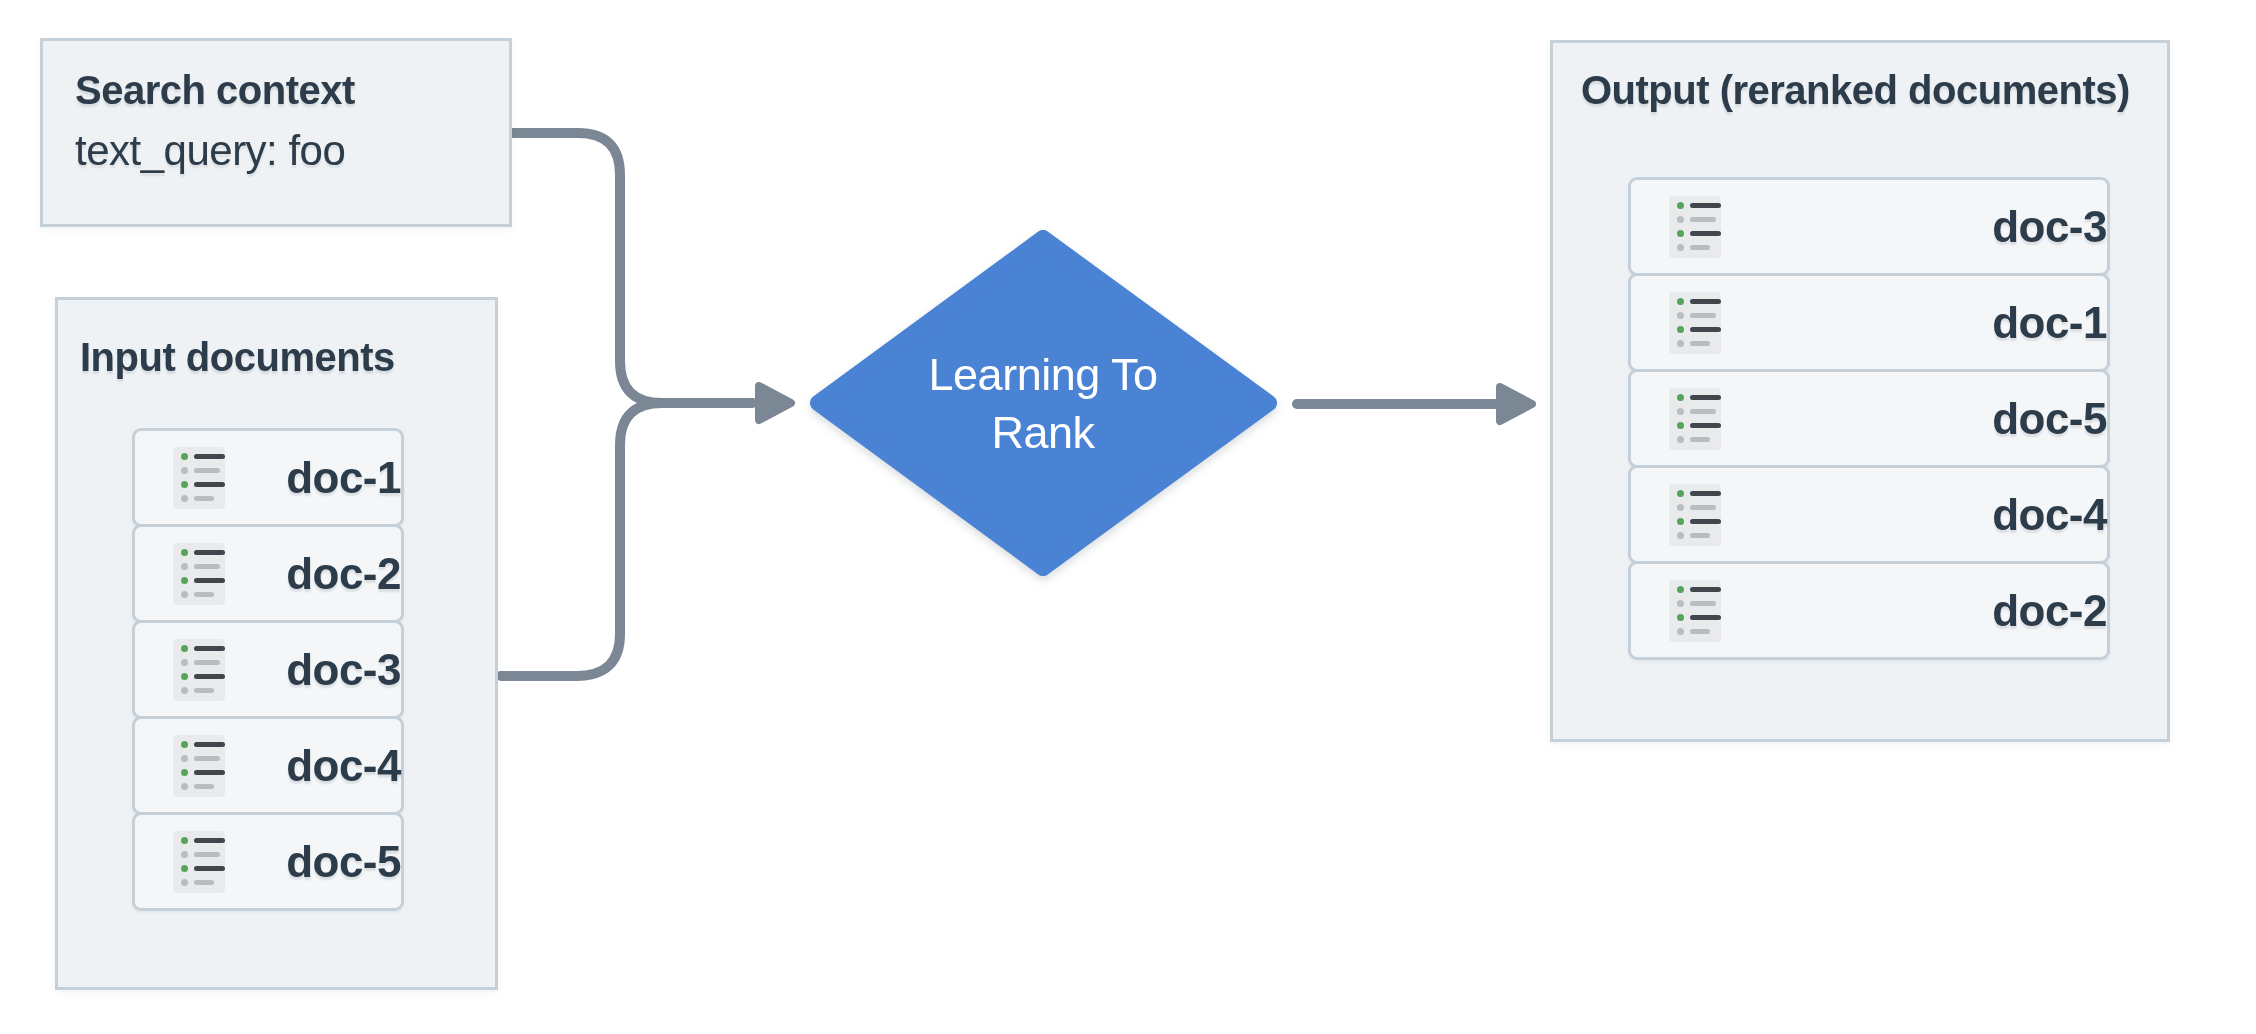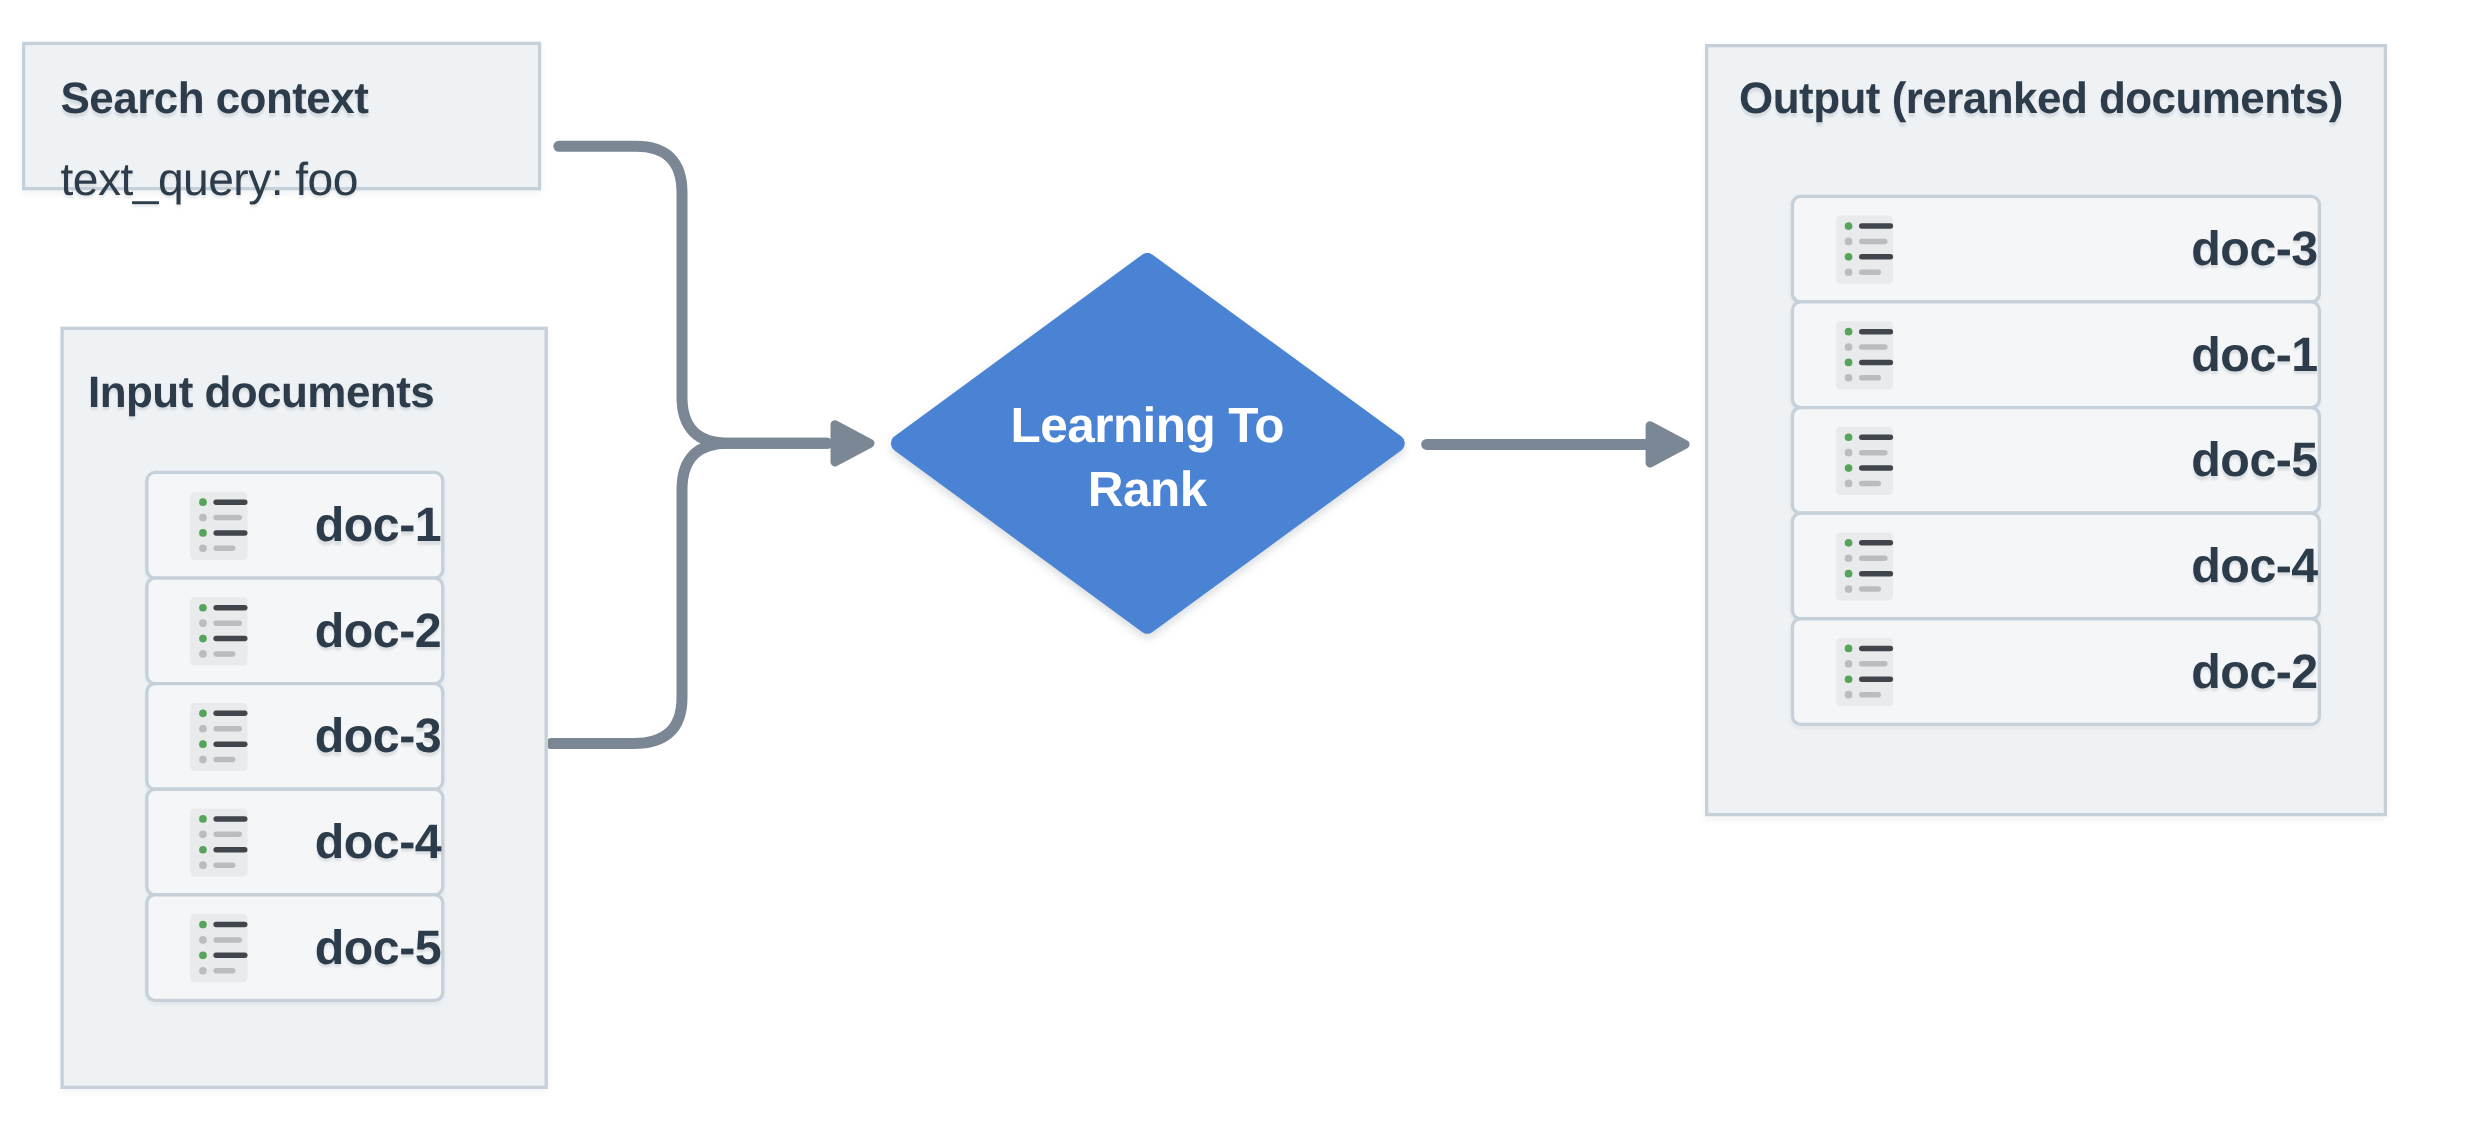--- a/index.html
+++ b/index.html
@@ -28,22 +28,22 @@
     box-shadow:0 3px 6px rgba(45,60,74,0.06);
   }
   .panel-title{
     font-weight:bold;font-size:40px;letter-spacing:-0.5px;white-space:nowrap;
     color:var(--text-dark);text-shadow:0 3px 2px rgba(45,60,74,0.12);
   }
   .panel-sub{
     font-size:42px;letter-spacing:-0.5px;color:var(--text-dark);
     text-shadow:0 3px 2px rgba(45,60,74,0.10);
   }
-  #search-box{left:20px;top:38px;width:472px;height:135px;padding:27px 0 0 32px;}
-  #search-box .panel-sub{margin-top:26px;}
+  #search-box{left:40px;top:38px;width:472px;height:189px;padding:27px 0 0 32px;}
+  #search-box .panel-sub{margin-top:14px;}
   #input-box{left:55px;top:297px;width:443px;height:693px;padding:35px 0 0 22px;}
   #output-box{left:1550px;top:40px;width:620px;height:702px;padding:25px 0 0 28px;}
 
   .doc-list{position:absolute;}
   #input-list{left:132px;top:428px;width:272px;}
   #output-list{left:1628px;top:177px;width:482px;}
   .doc-item{
     box-sizing:border-box;height:99px;margin-top:-3px;
     background:var(--item-fill);border:3px solid var(--panel-border);border-radius:9px;
     display:flex;align-items:center;padding-left:38px;
@@ -68,21 +68,21 @@
   .ln.d{background:var(--icon-dark);}
   .ln.gy{background:var(--icon-gray);}
   .w1{width:34px;} .w2{width:26px;} .w3{width:34px;} .w4{width:20px;}
 
   .edge{fill:none;stroke:var(--connector);stroke-width:10;stroke-linecap:round;stroke-linejoin:round;}
   .arrowhead{fill:var(--connector);stroke:var(--connector);stroke-width:8;stroke-linejoin:round;}
   .diamond{fill:var(--accent);stroke:var(--accent);stroke-width:16;stroke-linejoin:round;
     filter:drop-shadow(0 4px 4px rgba(45,60,74,0.18));}
   #diamond-label{
     position:absolute;left:883px;top:346px;width:320px;text-align:center;
-    font-weight:bold;font-size:45px;line-height:58px;color:#ffffff;letter-spacing:-0.5px;margin-top:12px;
+    font-weight:normal;font-size:45px;line-height:58px;color:#ffffff;letter-spacing:-0.5px;
   }
 </style>
 </head>
 <body>
 
 <div class="canvas">
 
   <svg class="layer" viewBox="0 0 2256 1034" xmlns="http://www.w3.org/2000/svg">
     <path class="edge" d="M 508 133 H 578 Q 620 133 620 175 V 361 Q 620 403 662 403 H 752"></path>
     <path class="edge" d="M 501 676 H 576 Q 620 676 620 634 V 445 Q 620 403 662 403 H 752"></path>

